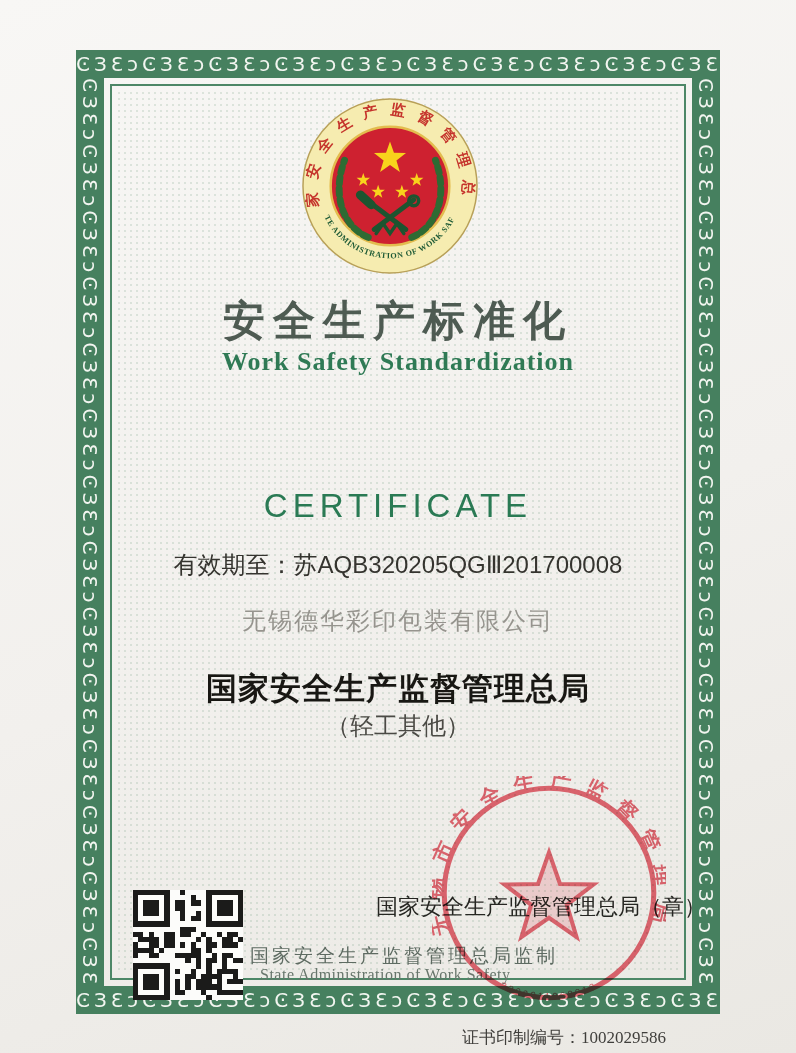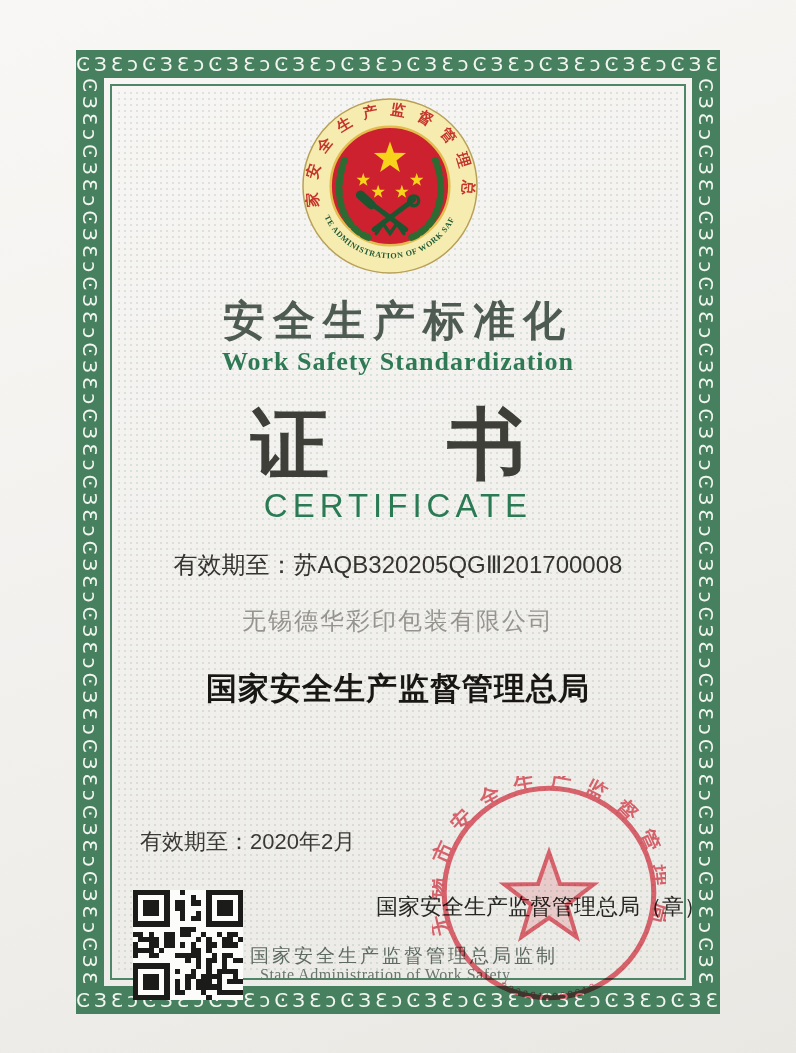--- a/index.html
+++ b/index.html
@@ -97,27 +97,26 @@
         <path d="M -24 14 L 16 44" stroke-width="5"></path>
         <path d="M 24 14 L -16 44" stroke-width="5"></path>
         <path d="M -30 9 L -19 19" stroke-width="9"></path>
         <circle cx="24" cy="15" r="5" stroke-width="3.5"></circle>
         <path d="M -14 48 L -7 38 L 0 48 L 7 38 L 14 48" stroke-width="3.5"></path>
       </g>
     </svg>
 
     <div class="row title-en">Work Safety Standardization</div>
     <div class="row title-cn">安全生产标准化</div>
-    <div class="row cert-cn">证　书</div>
     <div class="row cert-en">CERTIFICATE</div>
 
     <div class="row cert-no">有效期至：苏AQB320205QGⅢ201700008</div>
     <div class="row company">无锡德华彩印包装有限公司</div>
     <div class="row level">国家安全生产监督管理总局</div>
-    <div class="abs valid">有效期至：2020年2月</div>
+    <div class="row category">（轻工其他）</div>
 
     <div class="abs qr">
         <i style="background: rgb(27, 27, 26);"></i>
         <i style="background: rgb(27, 27, 26);"></i>
         <i style="background: rgb(27, 27, 26);"></i>
         <i style="background: rgb(27, 27, 26);"></i>
         <i style="background: rgb(27, 27, 26);"></i>
         <i style="background: rgb(27, 27, 26);"></i>
         <i style="background: rgb(27, 27, 26);"></i>
         <i style="background: transparent;"></i>
@@ -551,20 +550,21 @@
         <i style="background: transparent;"></i>
         <i style="background: transparent;"></i>
         <i style="background: transparent;"></i>
         <i style="background: transparent;"></i>
         <i style="background: transparent;"></i>
         <i style="background: transparent;"></i>
       </div>
     <div class="abs authority">国家安全生产监督管理总局（章）</div>
     <div class="abs sup-cn">国家安全生产监督管理总局监制</div>
     <div class="abs sup-en">State Administration of Work Safety</div>
+    <div class="abs print-no">证书印制编号：1002029586</div>
 
     <svg class="abs seal" viewBox="-115 -115 230 230" xmlns="http://www.w3.org/2000/svg" xmlns:xlink="http://www.w3.org/1999/xlink">
       <defs>
         <polygon id="star2" points="0,-17 4,-5.5 16.2,-5.3 6.5,2.1 10,13.8 0,6.8 -10,13.8 -6.5,2.1 -16.2,-5.3 -4,-5.5"></polygon>
         <path id="arcTop2" d="M -96 40 A 104 104 0 1 1 96 40" fill="none"></path>
         <path id="arcBot2" d="M -68 80 A 105 105 0 0 0 68 80" fill="none"></path>
       </defs>
       <circle r="103" fill="none" stroke="#e4505e" stroke-width="5"></circle>
       <use href="#star2" xlink:href="#star2" fill="rgba(238,120,130,0.30)" stroke="#e4505e" stroke-width="1.5" transform="translate(0,6) scale(2.7)"></use>
       <text font-family="Liberation Serif,serif" font-size="21" font-weight="bold" fill="#e4505e" letter-spacing="13">

